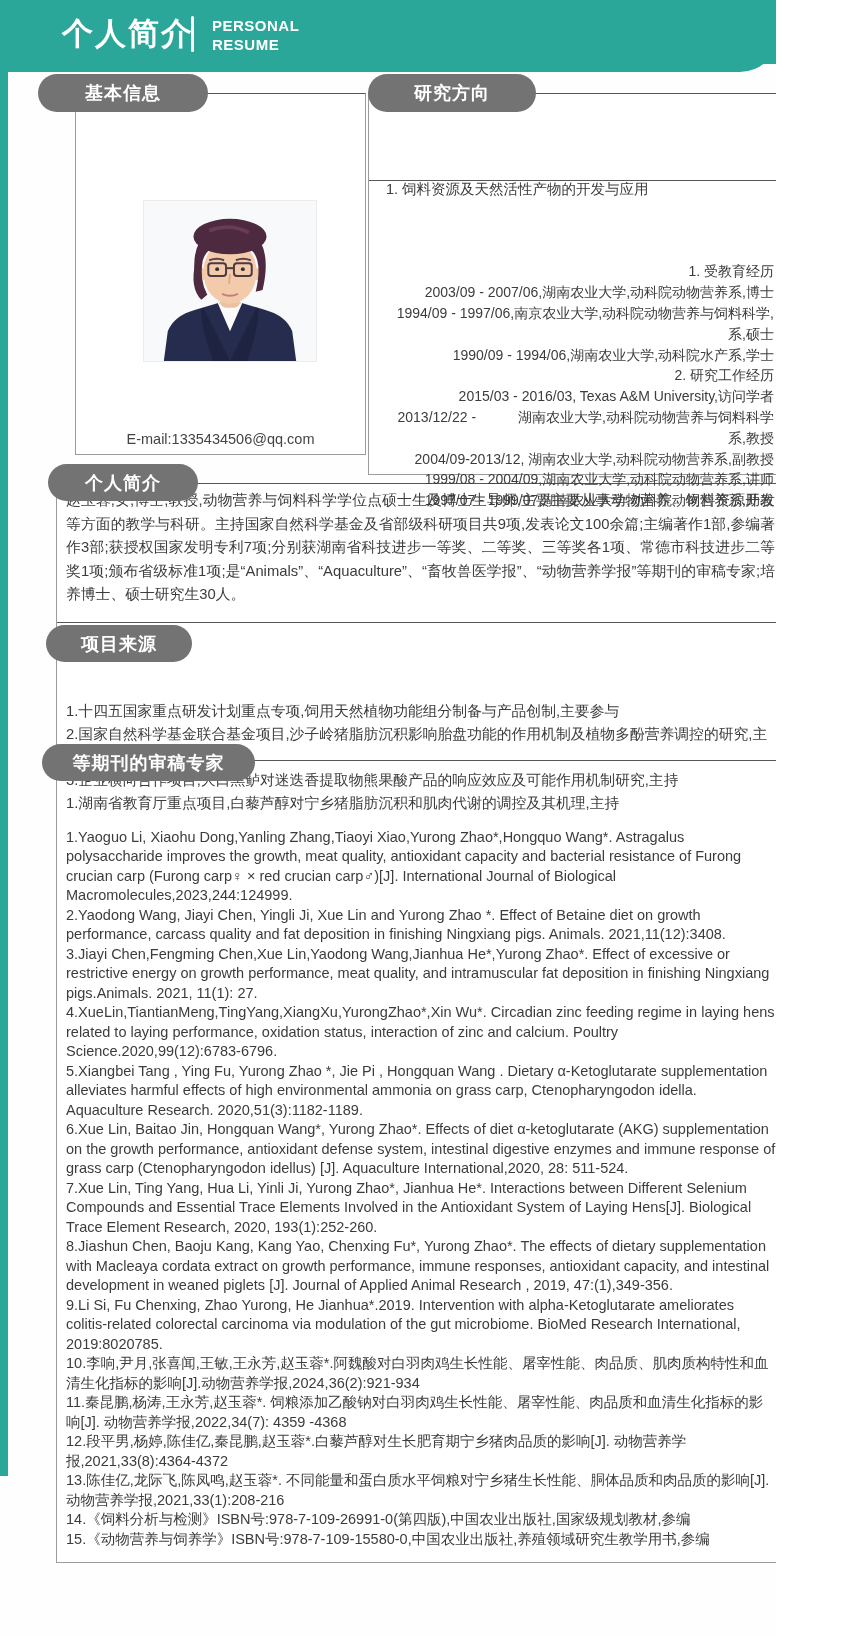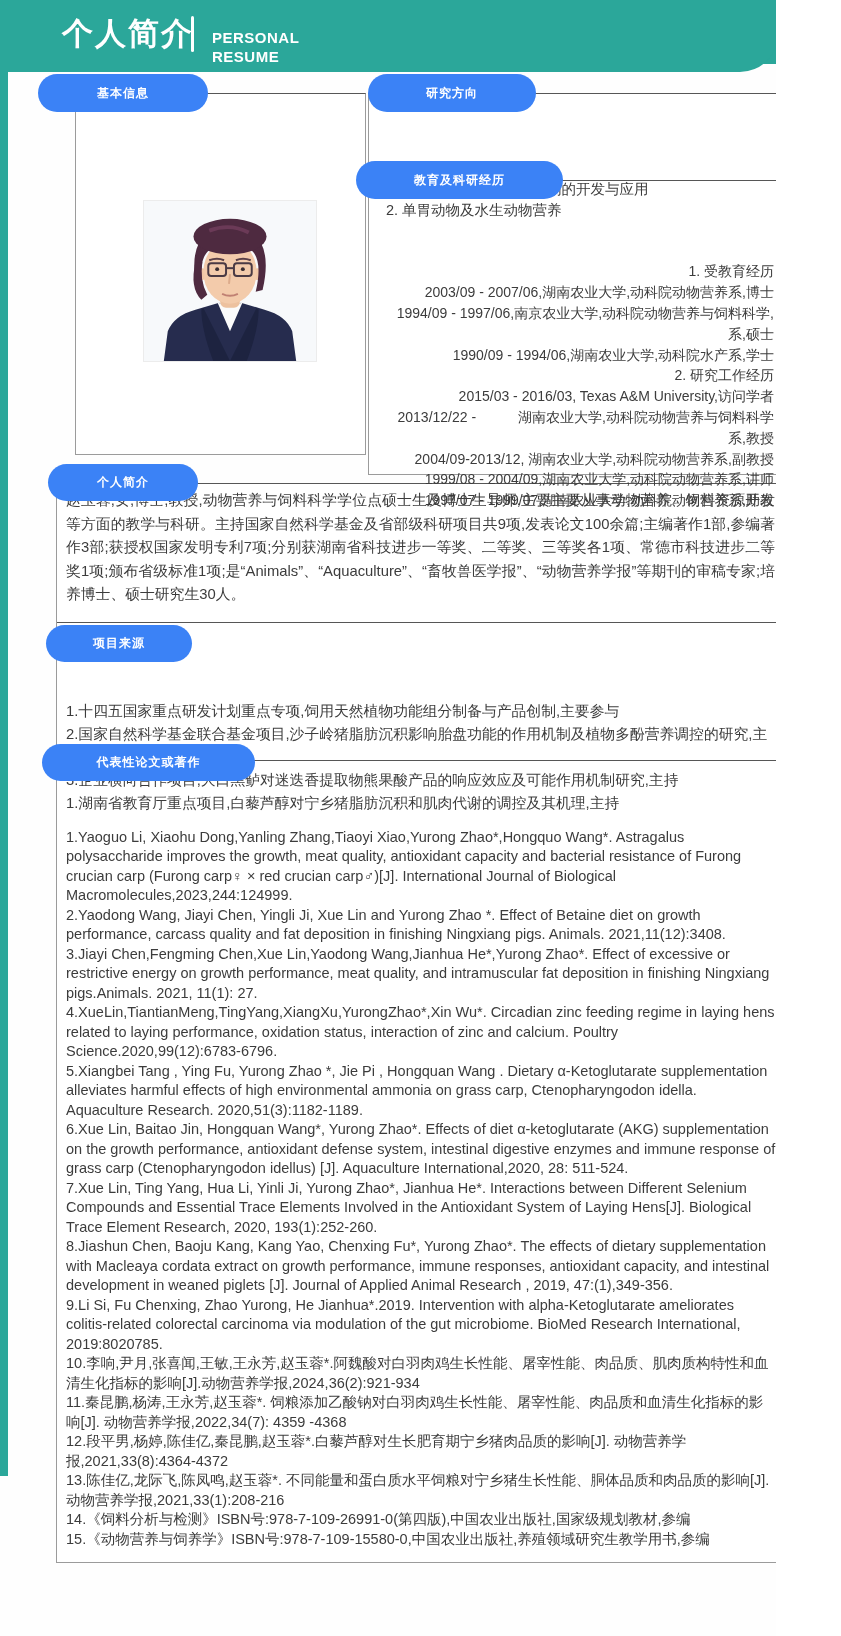--- a/index.html
+++ b/index.html
@@ -4,27 +4,27 @@
 <style>
   html,body{margin:0;padding:0;background:#ffffff;}
   #page{position:relative;width:776px;height:1636px;background:#fefefe;overflow:hidden;
         font-family:Liberation Sans, sans-serif;color:#3c3c3c;}
   
   .header-bar{position:absolute;left:0;top:0;width:841px;height:64px;background:#2BA79A;}
   .header-bubble{position:absolute;left:0;top:0;width:778px;height:72px;background:#2BA79A;
                  border-radius:0 0 38px 0;}
   .title-cn{position:absolute;left:62px;top:13px;font-size:31px;font-weight:bold;color:#fff;letter-spacing:2px;}
   .title-divider{position:absolute;left:191px;top:16px;width:3px;height:36px;background:#fff;border-radius:2px;}
-  .title-en{position:absolute;left:212px;top:16px;font-size:15px;line-height:19px;font-weight:bold;color:#fff;letter-spacing:0.5px;margin-top:12px;}
+  .title-en{position:absolute;left:212px;top:16px;font-size:15px;line-height:19px;font-weight:bold;color:#fff;letter-spacing:0.5px;}
   
   .side-strip{position:absolute;left:0;top:64px;width:8px;height:1412px;background:#2BA79A;}
   .edge-line{position:absolute;left:838px;top:64px;width:2px;height:1572px;background:#4e4e4e;}
   
-  .pill{position:absolute;background:#3b82f6;border-radius:19px;color:#fff;font-weight:bold;
-        font-size:12px;display:flex;align-items:center;justify-content:center;z-index:5;box-sizing:border-box;letter-spacing:1px;}
+  .pill{position:absolute;background:#737373;border-radius:19px;color:#fff;font-weight:bold;
+        font-size:18px;display:flex;align-items:center;justify-content:center;z-index:5;box-sizing:border-box;letter-spacing:1px;}
   .pill-basic{left:38px;top:74px;width:170px;height:38px;}
   .pill-research{left:368px;top:74px;width:168px;height:38px;}
   .pill-edu{left:356px;top:161px;width:207px;height:38px;}
   .pill-profile{left:48px;top:464px;width:150px;height:37px;}
   .pill-projects{left:46px;top:625px;width:146px;height:37px;}
   .pill-papers{left:42px;top:744px;width:213px;height:37px;}
   
   .box{position:absolute;background:#fff;border:1px solid #9b9b9b;border-top:1px solid #565656;box-sizing:border-box;}
   .box-basic{left:75px;top:93px;width:291px;height:362px;}
   .box-right{left:368px;top:93px;width:412px;height:382px;}
@@ -62,24 +62,23 @@
   <div class="box box-right">
     <div class="hdiv" style="top:86px;"></div>
   </div>
   <div class="box box-main">
     <div class="hdiv" style="top:138px;"></div>
     <div class="hdiv" style="top:276px;"></div>
   </div>
 
   <div class="pill pill-basic">基本信息</div>
   <div class="pill pill-research">研究方向</div>
-  <div class="pill pill-edu">教育及科研经历</div>
   <div class="pill pill-profile">个人简介</div>
   <div class="pill pill-projects">项目来源</div>
-  <div class="pill pill-papers">代表性论文或著作</div>
+  <div class="pill pill-papers">等期刊的审稿专家</div>
 
   <svg class="photo" viewBox="0 0 174 162" aria-hidden="true">
     <rect width="174" height="162" fill="#f7f9fb"></rect>
 
     <path d="M20 162 L24 132 Q30 116 52 110 L76 103 L87 112 L98 103 L122 110 Q144 116 150 132 L154 162 Z" fill="#262c4e"></path>
     <path d="M60 108 L87 162 L70 162 Q58 130 58 110 Z" fill="#1d2340"></path>
     <path d="M114 108 L87 162 L104 162 Q116 130 116 110 Z" fill="#1d2340"></path>
 
     <path d="M74 102 L87 132 L100 102 L87 110 Z" fill="#fbfbfb"></path>
 
@@ -103,25 +102,26 @@
     <line x1="83" y1="68" x2="91" y2="68" stroke="#4a3a44" stroke-width="2"></line>
 
     <circle cx="74" cy="69" r="2" fill="#3a2e33"></circle>
     <circle cx="100" cy="69" r="2" fill="#3a2e33"></circle>
 
     <path d="M87 74 L86 84" stroke="#dcab8b" stroke-width="2" fill="none"></path>
     <path d="M79 94 Q87 98 95 94" stroke="#c08173" stroke-width="2" fill="none"></path>
   </svg>
 
   <div class="textblock contact">
+    <div>E-mail:1335434506@qq.com</div>
   </div>
 
   <div class="textblock research-list">
     
-  <div>1. 饲料资源及天然活性产物的开发与应用</div><div>2. 单胃动物及水生动物营养</div></div>
+  <div>1. 饲料资源及天然活性产物的开发与应用</div></div>
 
   <div class="textblock edu-list">
     
   <div>1. 受教育经历</div><div>2003/09 - 2007/06,湖南农业大学,动科院动物营养系,博士</div><div>1994/09 - 1997/06,南京农业大学,动科院动物营养与饲料科学,系,硕士</div><div>1990/09 - 1994/06,湖南农业大学,动科院水产系,学士</div><div>2. 研究工作经历</div><div>2015/03 - 2016/03, Texas A&amp;M University,访问学者</div><div>2013/12/22 -　　　湖南农业大学,动科院动物营养与饲料科学系,教授</div><div>2004/09-2013/12, 湖南农业大学,动科院动物营养系,副教授</div><div>1999/08 - 2004/09,湖南农业大学,动科院动物营养系,讲师</div><div>1997/07 - 1999/07,湖南农业大学,动科院动物营养系,助教</div></div>
 
   <div class="textblock profile-text">赵玉蓉,女,博士,教授,动物营养与饲料科学学位点硕士生及博士生导师,主要主要从事动物营养、饲料资源开发等方面的教学与科研。主持国家自然科学基金及省部级科研项目共9项,发表论文100余篇;主编著作1部,参编著作3部;获授权国家发明专利7项;分别获湖南省科技进步一等奖、二等奖、三等奖各1项、常德市科技进步二等奖1项;颁布省级标准1项;是“Animals”、“Aquaculture”、“畜牧兽医学报”、“动物营养学报”等期刊的审稿专家;培养博士、硕士研究生30人。</div>
 
   <div class="textblock projects-list">
     
   <div>1.十四五国家重点研发计划重点专项,饲用天然植物功能组分制备与产品创制,主要参与</div><div>2.国家自然科学基金联合基金项目,沙子岭猪脂肪沉积影响胎盘功能的作用机制及植物多酚营养调控的研究,主要参与</div><div>3.企业横向合作项目,大口黑鲈对迷迭香提取物熊果酸产品的响应效应及可能作用机制研究,主持</div><div>1.湖南省教育厅重点项目,白藜芦醇对宁乡猪脂肪沉积和肌肉代谢的调控及其机理,主持</div></div>

